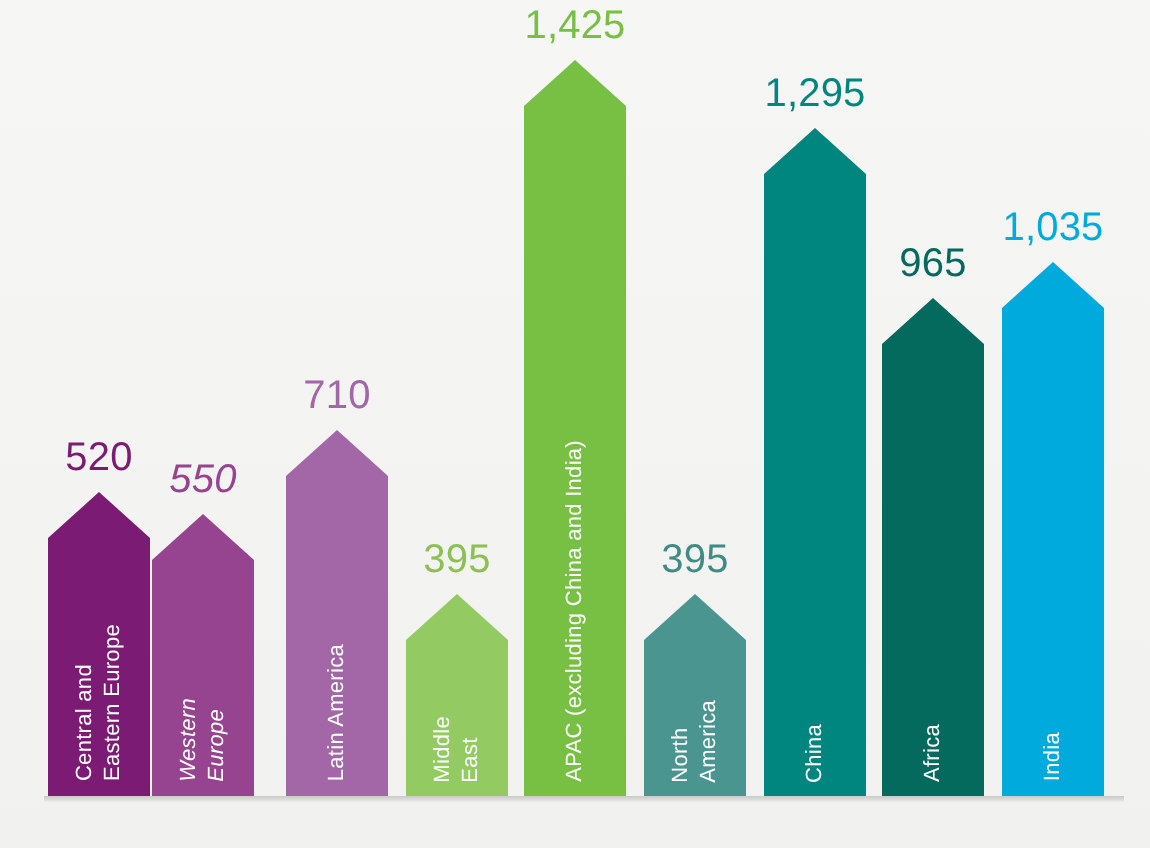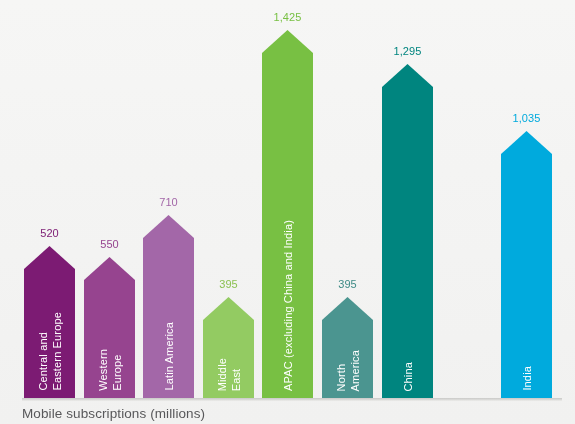--- a/index.html
+++ b/index.html
@@ -35,21 +35,21 @@
   .bar-group {
     position: absolute;
     bottom: 0;
   }
 
   .bar-value {
     position: absolute;
     left: 50%;
     transform: translateX(-50%);
     white-space: nowrap;
-    font-size: 11px;
+    font-size: 20px;
     letter-spacing: .1px;
     line-height: 1;
   }
 
   
   .label-rot {
     position: absolute;
     bottom: 8px;
     left: 50%;
     transform: translateX(-50%);
@@ -96,21 +96,21 @@
       <div class="bar-group" style="left: 24px; width: 51px; height: 398px;">
         <svg width="51" height="153" viewBox="0 0 51 153" style="position: absolute; left: 0px; bottom: 0px;">
           <polygon points="0,153 0,23 25.5,0 51,23 51,153" fill="#7c1b73"></polygon>
         </svg>
         <div class="bar-value" style="bottom: 160px; color: rgb(124, 27, 115);">520</div>
         <div class="label-rot">
           <span class="lines">Central and
 Eastern Europe</span>
         </div>
       </div>
-      <div class="bar-group" style="left: 84px; width: 51px; height: 398px;">
+      <div class="bar-group" style="left: 76px; width: 51px; height: 398px; font-style: italic;">
         <svg width="51" height="142" viewBox="0 0 51 142" style="position: absolute; left: 0px; bottom: 0px;">
           <polygon points="0,142 0,23 25.5,0 51,23 51,142" fill="#96448f"></polygon>
         </svg>
         <div class="bar-value" style="bottom: 149px; color: rgb(150, 68, 143);">550</div>
         <div class="label-rot">
           <span class="lines">Western
 Europe</span>
         </div>
       </div>
       <div class="bar-group" style="left: 143px; width: 51px; height: 398px;">
@@ -153,28 +153,36 @@
       </div>
       <div class="bar-group" style="left: 382px; width: 51px; height: 386px;">
         <svg width="51" height="335" viewBox="0 0 51 335" style="position: absolute; left: 0px; bottom: 0px;">
           <polygon points="0,335 0,23 25.5,0 51,23 51,335" fill="#00857f"></polygon>
         </svg>
         <div class="bar-value" style="bottom: 342px; color: rgb(0, 133, 127);">1,295</div>
         <div class="label-rot">
           <span class="lines">China</span>
         </div>
       </div>
+      <div class="bar-group" style="left: 441px; width: 51px; height: 398px;">
+        <svg width="51" height="250" viewBox="0 0 51 250" style="position: absolute; left: 0px; bottom: 0px;">
+          <polygon points="0,250 0,23 25.5,0 51,23 51,250" fill="#046a5d"></polygon>
+        </svg>
+        <div class="bar-value" style="bottom: 257px; color: rgb(4, 106, 93);">965</div>
+        <div class="label-rot">
+          <span class="lines">Africa</span>
+        </div>
+      </div>
       <div class="bar-group" style="left: 501px; width: 51px; height: 398px; margin-top: 24px;">
         <svg width="51" height="268" viewBox="0 0 51 268" style="position: absolute; left: 0px; bottom: 0px;">
           <polygon points="0,268 0,23 25.5,0 51,23 51,268" fill="#00aadd"></polygon>
         </svg>
         <div class="bar-value" style="bottom: 275px; color: rgb(0, 170, 221);">1,035</div>
         <div class="label-rot">
           <span class="lines">India</span>
         </div>
       </div>
     </div>
 
   <div id="baseline"></div>
 
-  <div id="axis-caption">Mobile subscriptions (millions)</div>
 
 </div>
 
 </body></html>

